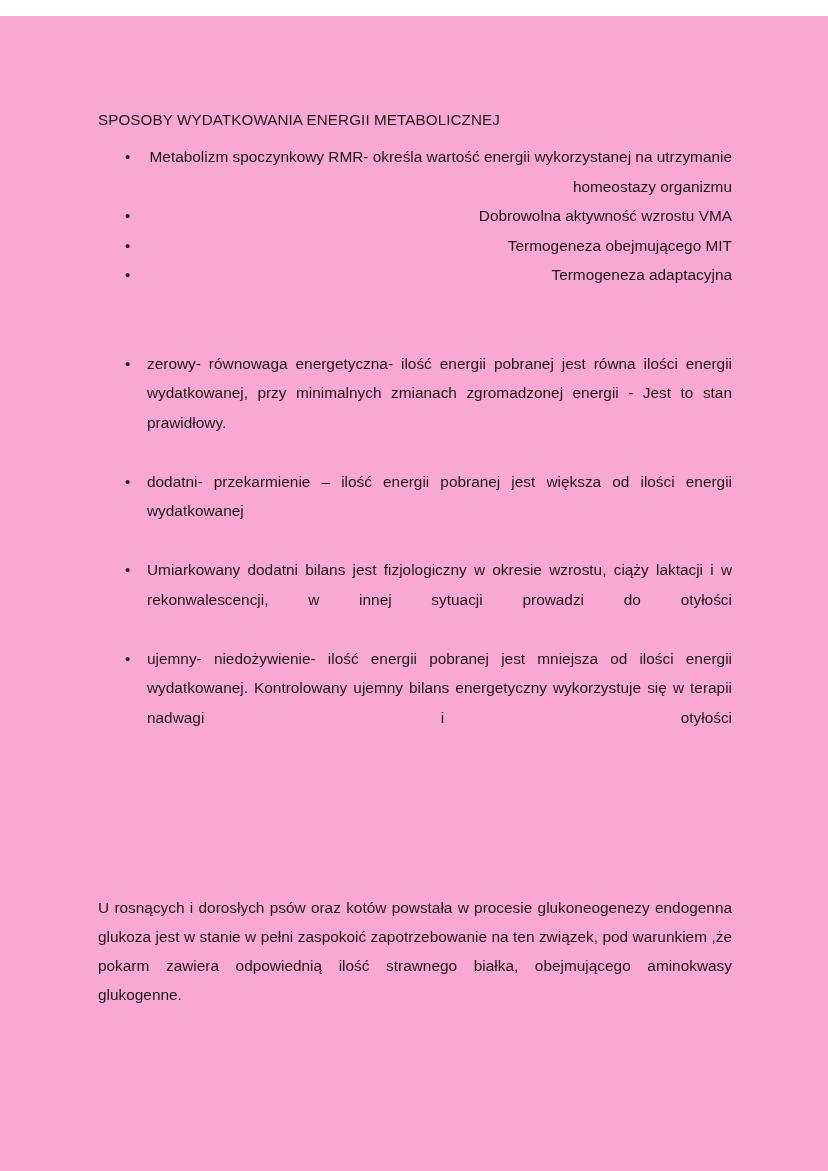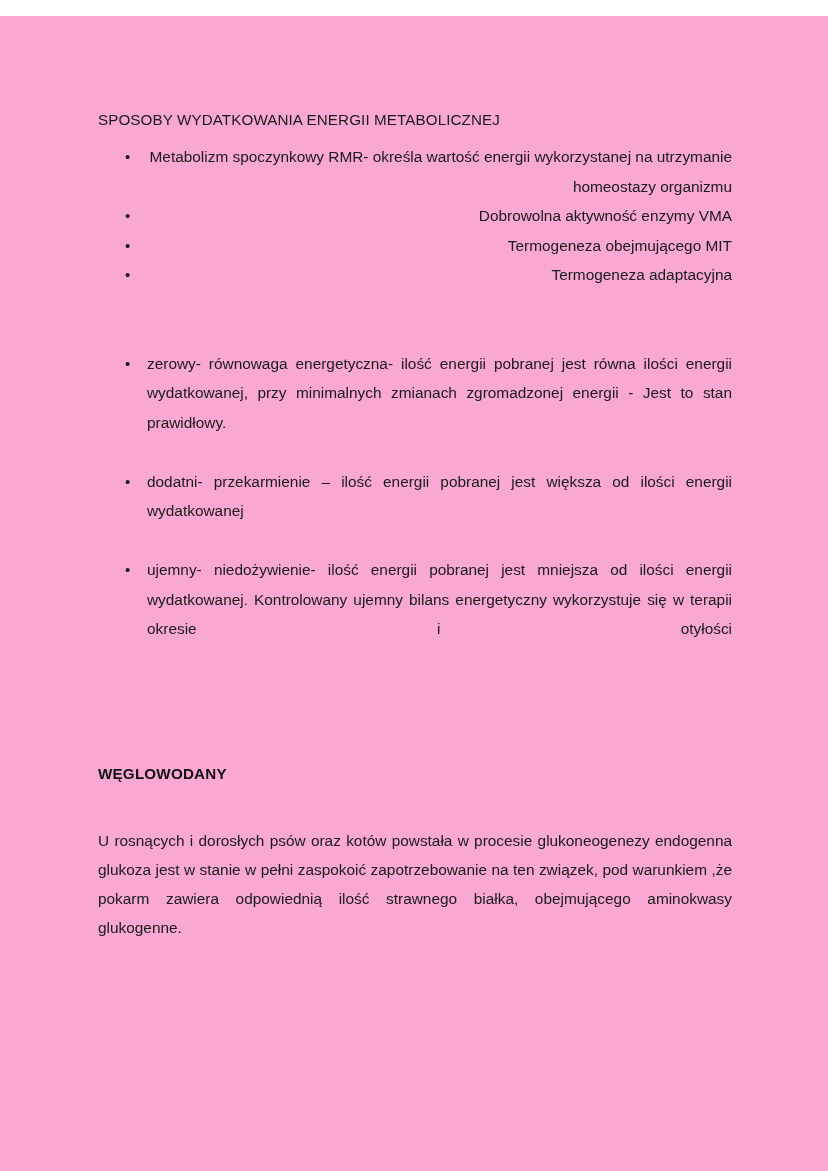--- a/index.html
+++ b/index.html
@@ -120,40 +120,40 @@
 </head>
 <body>
 
 <div class="page">
   <div class="content">
 
     <h1 class="doc-title">SPOSOBY WYDATKOWANIA ENERGII METABOLICZNEJ</h1>
 
     <ul class="bullets left-aligned">
       <li>Metabolizm spoczynkowy RMR- określa wartość energii wykorzystanej na utrzymanie homeostazy organizmu</li>
-      <li>Dobrowolna aktywność enzymy VMA</li>
+      <li>Dobrowolna aktywność wzrostu VMA</li>
       <li>Termogeneza obejmującego MIT</li>
       <li>Termogeneza adaptacyjna</li>
     </ul>
 
     <div class="gap-lg"></div>
 
 
     <div class="gap-sm"></div>
 
     <ul class="bullets justified">
       <li>zerowy- równowaga energetyczna- ilość energii pobranej jest równa ilości energii wydatkowanej, przy minimalnych zmianach zgromadzonej energii - Jest to stan prawidłowy.</li>
       <li>dodatni- przekarmienie – ilość energii pobranej jest większa od ilości energii wydatkowanej</li>
-      <li>ujemny- niedożywienie- ilość energii pobranej jest mniejsza od ilości energii wydatkowanej. Kontrolowany ujemny bilans energetyczny wykorzystuje się w terapii okresie i otyłości</li>
+      <li>Umiarkowany dodatni bilans jest fizjologiczny w okresie wzrostu, ciąży laktacji i w rekonwalescencji, w innej sytuacji prowadzi do otyłości</li>
+      <li>ujemny- niedożywienie- ilość energii pobranej jest mniejsza od ilości energii wydatkowanej. Kontrolowany ujemny bilans energetyczny wykorzystuje się w terapii nadwagi i otyłości</li>
     </ul>
 
     <div class="gap-xl"></div>
     <div class="gap-md"></div>
 
-    <h2 class="section-heading">WĘGLOWODANY</h2>
 
     <div class="gap-md"></div>
 
 
     <div class="gap-par"></div>
 
     <p class="body-par">U rosnących i dorosłych psów oraz kotów powstała w procesie glukoneogenezy endogenna glukoza jest w stanie w pełni zaspokoić zapotrzebowanie na ten związek, pod warunkiem ,że pokarm zawiera odpowiednią ilość strawnego białka, obejmującego aminokwasy glukogenne.</p>
 
   </div>
 </div>

